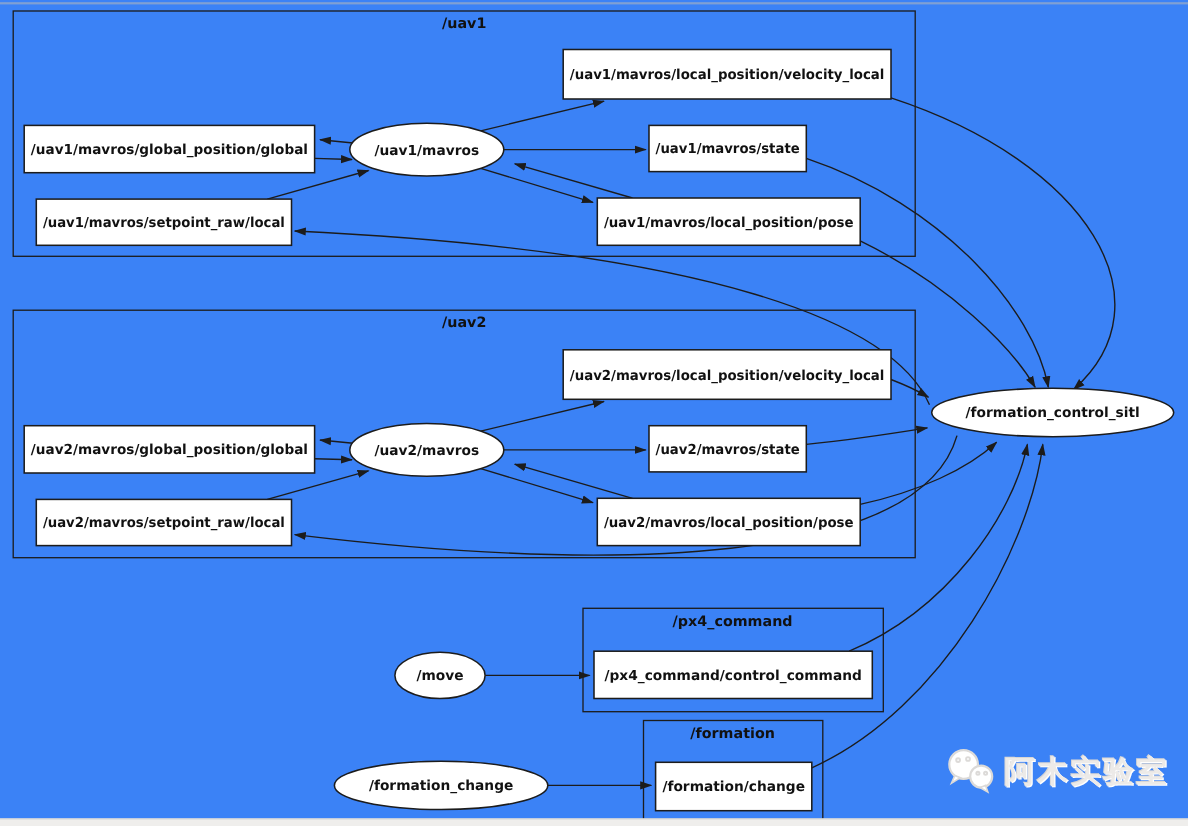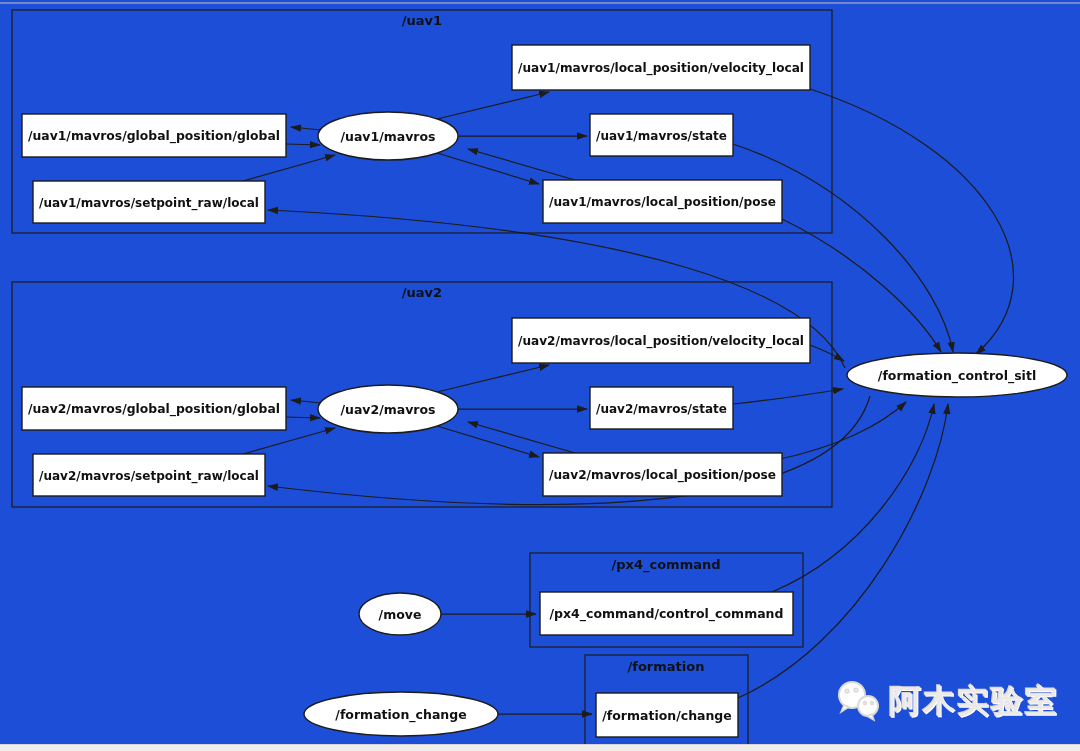--- a/index.html
+++ b/index.html
@@ -1,27 +1,27 @@
 <!DOCTYPE html>
 <html><head>
 <meta charset="utf-8">
 <style>
   html,body{margin:0;padding:0;background:#ffffff;}
   body{font-family:"DejaVu Sans", sans-serif;}
-  .stage{position:relative;width:1080px;height:751px;background:#1d4ed8;overflow:hidden;}
+  .stage{position:relative;width:1080px;height:751px;background:#3b82f6;overflow:hidden;}
   .window-top-edge{position:absolute;left:0;top:2px;width:100%;height:2px;background:#b9b9b7;opacity:.55;}
   #graph{position:absolute;left:0;top:0;}
   .cluster-rect{fill:none;stroke:#1c1c1c;stroke-width:1.2;}
   .node-box{fill:#ffffff;stroke:#1c1c1c;stroke-width:1.4;}
   .node-ellipse{fill:#ffffff;stroke:#1c1c1c;stroke-width:1.4;}
   .node-label{fill:#111111;font-family:"DejaVu Sans", sans-serif;font-weight:bold;font-size:12.5px;text-anchor:middle;}
   .cluster-label{fill:#111111;font-family:"DejaVu Sans", sans-serif;font-weight:bold;font-size:13px;text-anchor:middle;}
   .edge{fill:none;stroke:#1c1c1c;stroke-width:1.25;}
-  .watermark{position:absolute;left:834px;top:679px;display:flex;align-items:center;gap:7px;
-             color:#eceae8;font-size:32px;font-weight:bold;letter-spacing:2px;
+  .watermark{position:absolute;left:858px;top:679px;display:flex;align-items:center;gap:7px;
+             color:#eceae8;font-size:28px;font-weight:bold;letter-spacing:2px;
              text-shadow:1px 1px 0 #ffffff,-1px -1px 0 #d8d6d4;user-select:none;}
   .wm-icon{flex:0 0 auto;}
   .hscrollbar{position:absolute;left:0;top:744px;width:1080px;height:7px;background:#efeeec;border-top:1px solid #d6d5d3;}
 </style>
 </head>
 <body>
 
 <div class="stage">
   <div class="window-top-edge"></div>
 

